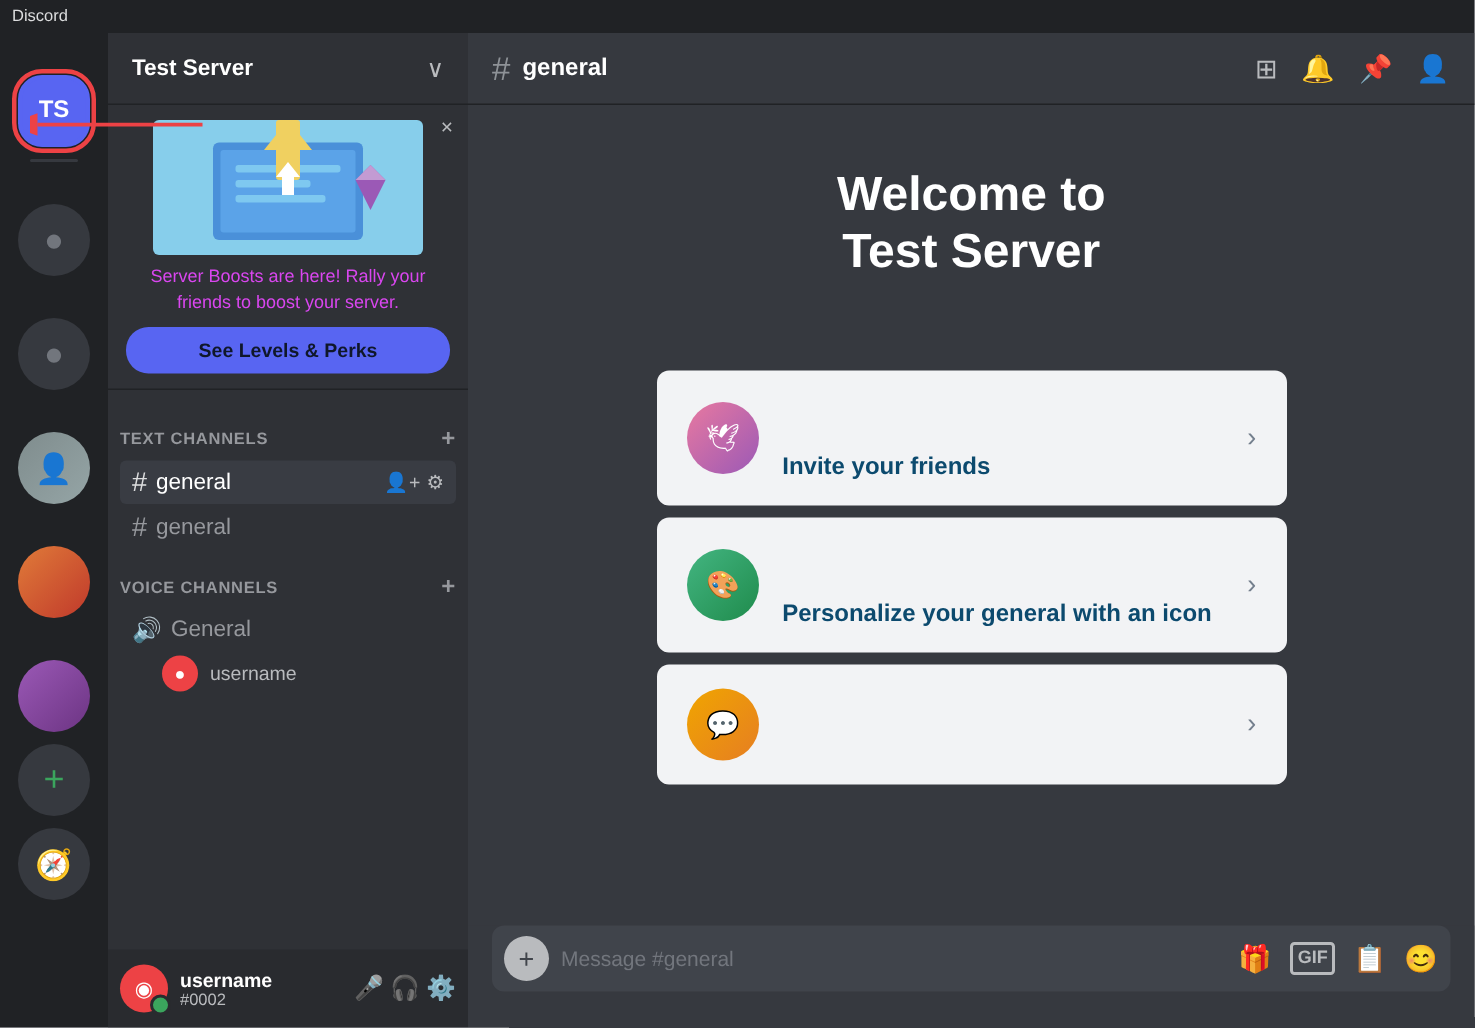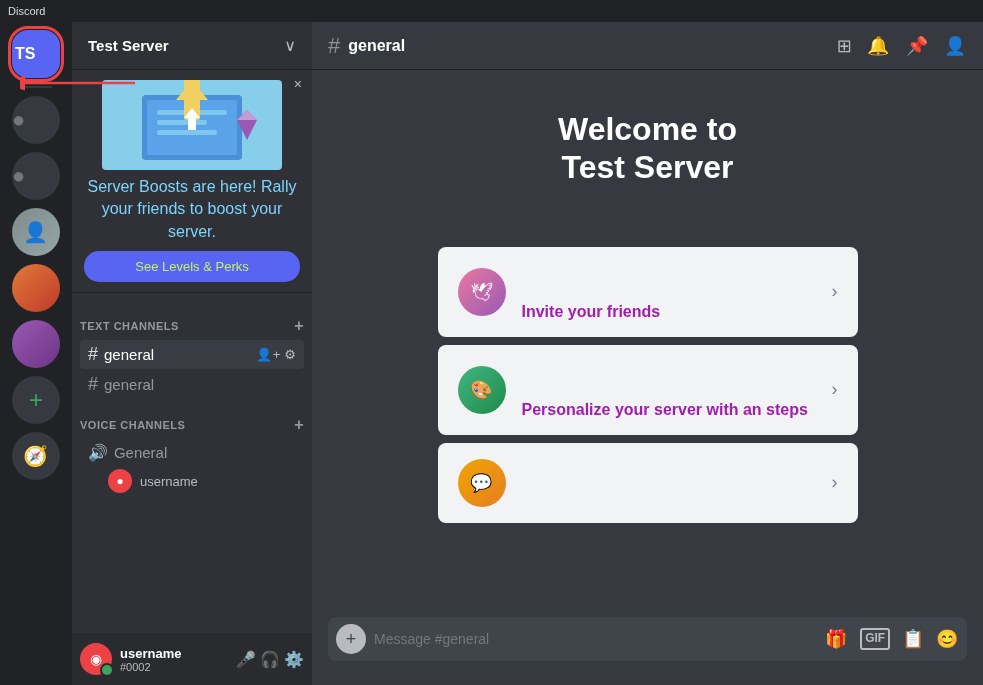--- a/index.html
+++ b/index.html
@@ -32,22 +32,24 @@
       gap: 8px;
       overflow-y: auto;
     }
 
     .server-icon {
       width: 48px;
       height: 48px;
       border-radius: 50%;
       display: flex;
       align-items: center;
+      justify-content: center;
       cursor: pointer;
       position: relative;
+      margin-top: 20px;
     }
 
     .server-icon.active {
       border-radius: 16px;
       border: 3px solid #5865f2;
     }
 
     .server-icon.ts-icon {
       background: #5865f2;
       border-radius: 16px;
@@ -171,34 +173,34 @@
     }
 
     .boost-illustration {
       width: 180px;
       height: 90px;
       margin: 0 auto 6px;
       position: relative;
     }
 
     .boost-text {
-      font-size: 16px;
-      color: #7dd3fc;
+      font-size: 12px;
+      color: #d946ef;
       line-height: 1.4;
       margin-bottom: 8px;
     }
 
     .boost-btn {
       background: #5865f2;
-      color: #bef264;
+      color: #0f172a;
       border: none;
       border-radius: 15px;
       padding: 8px 20px;
       font-size: 13px;
-      font-weight: 400;
+      font-weight: 700;
       cursor: pointer;
       width: 100%;
     }
 
     
     .channel-list {
       flex: 1;
       overflow-y: auto;
       padding: 8px 0;
     }
@@ -463,21 +465,21 @@
       background: linear-gradient(135deg, #43b581, #1f8b4c);
     }
 
     .action-card-icon.message {
       background: linear-gradient(135deg, #f0a500, #e67e22);
     }
 
     .action-card-title {
       font-size: 16px;
       font-weight: 600;
-      color: #a21caf;
+      color: #0c4a6e;
       margin-top: 40px;
     }
 
     .action-card-chevron {
       color: #747f8d;
       font-size: 18px;
     }
 
     
     .message-input-area {
@@ -724,21 +726,21 @@
           <span class="action-card-chevron">›</span>
         </div>
 
         <div class="action-card">
           <div class="action-card-left">
             <div class="action-card-icon personalize">
               <svg width="28" height="28" viewBox="0 0 28 28" fill="none">
                 <text x="14" y="20" text-anchor="middle" font-size="18" fill="white">🎨</text>
               </svg>
             </div>
-            <span class="action-card-title">Personalize your server with an steps</span>
+            <span class="action-card-title">Personalize your general with an icon</span>
           </div>
           <span class="action-card-chevron">›</span>
         </div>
 
         <div class="action-card">
           <div class="action-card-left">
             <div class="action-card-icon message">
               <svg width="28" height="28" viewBox="0 0 28 28" fill="none">
                 <text x="14" y="20" text-anchor="middle" font-size="18" fill="white">💬</text>
               </svg>

